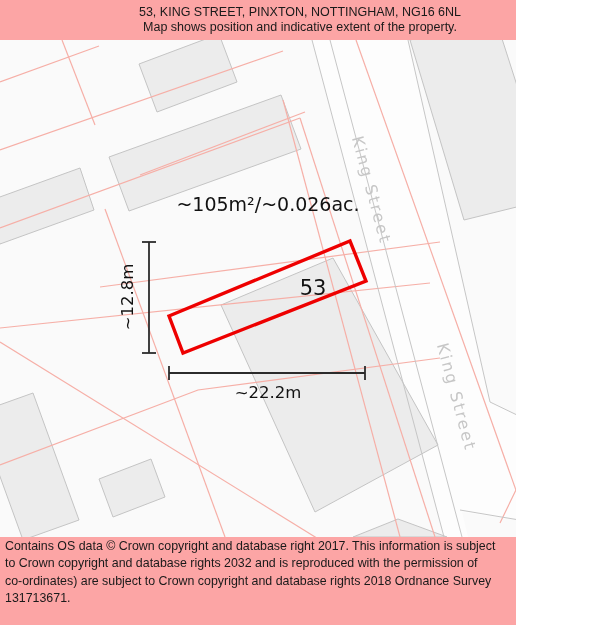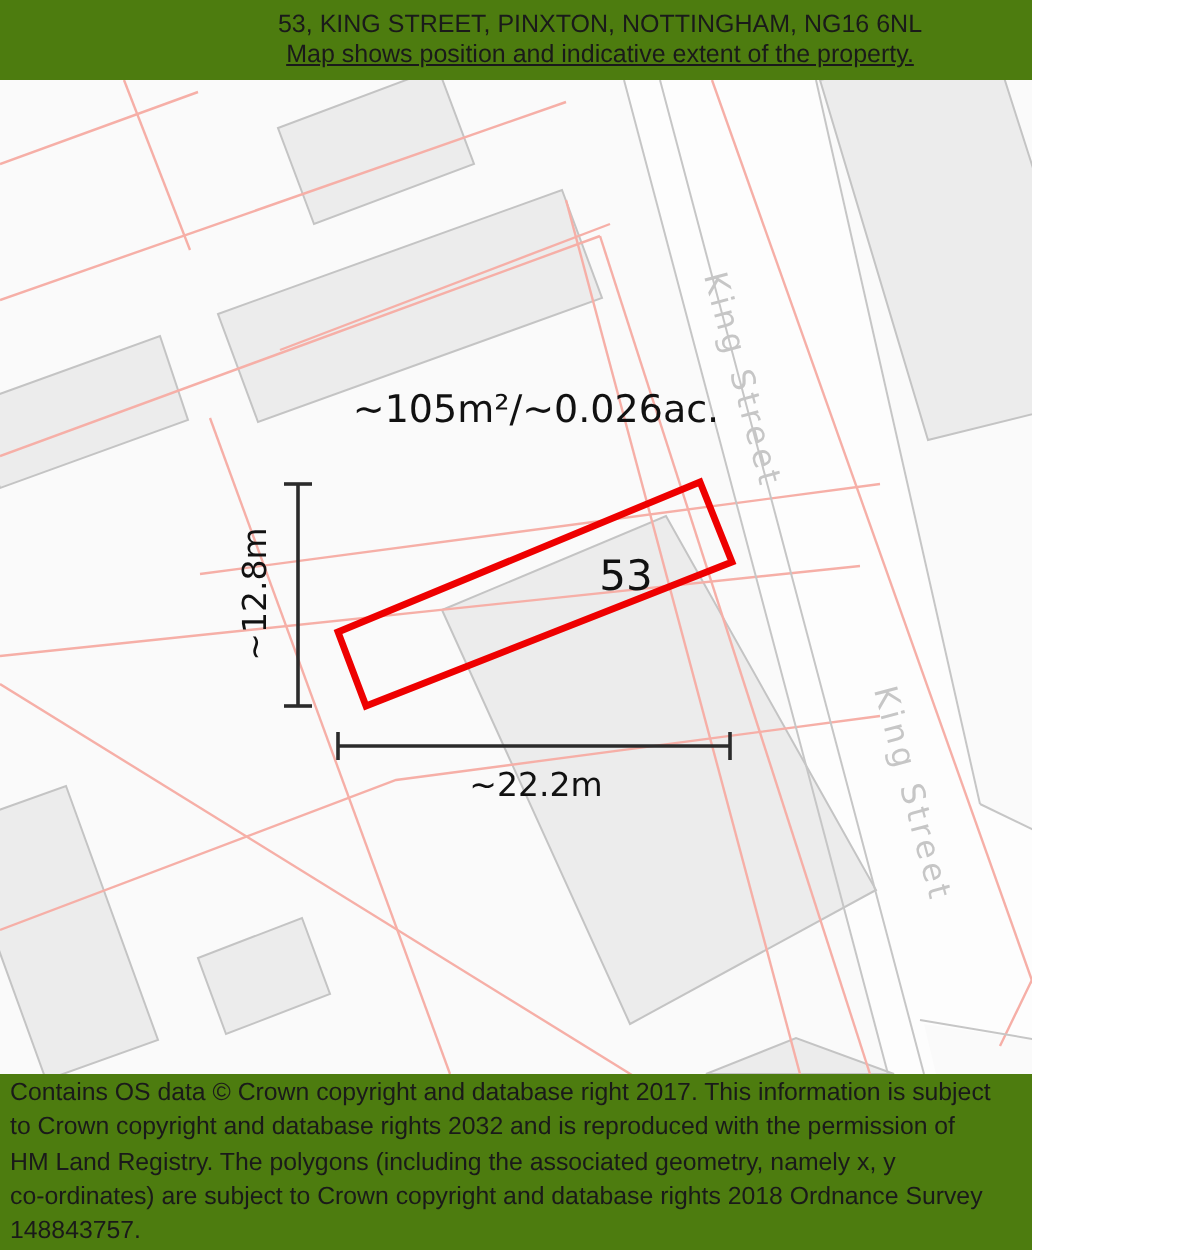--- a/index.html
+++ b/index.html
@@ -1,20 +1,20 @@
 <!DOCTYPE html>
 <html><head>
 <meta charset="utf-8">
 <style>
   html,body{margin:0;padding:0;background:#fff;}
-  .window{position:relative;width:516px;height:625px;background:#4d7c0f;overflow:hidden;
+  .window{position:relative;width:516px;height:625px;background:#fca5a5;overflow:hidden;
           font-family:"Liberation Sans",sans-serif;color:#1a1a1a;}
   .hdr{position:absolute;top:0;left:0;width:600px;height:40px;text-align:center;}
   .hdr .t1{padding-top:5px;font-size:12.5px;line-height:15px;}
-  .hdr .t2{font-size:12.5px;line-height:15px;text-decoration:underline;}
+  .hdr .t2{font-size:12.5px;line-height:15px;}
   .map{position:absolute;top:40px;left:0;width:600px;height:497px;}
   .ftr{position:absolute;top:538px;left:5px;width:592px;font-size:12.4px;line-height:17.3px;}
   svg text{font-family:"DejaVu Sans",sans-serif;}
   .street-text{font-size:16px;letter-spacing:2px;}
   .area-text{font-size:19px;}
   .plot-text{font-size:21px;}
   .dim-text{font-size:16.5px;}
 </style>
 </head>
 <body>
@@ -89,18 +89,17 @@
 
     <text class="area-text" x="268" y="171" text-anchor="middle" fill="#111111">~105m²/~0.026ac.</text>
     <text class="plot-text" x="313" y="255" text-anchor="middle" fill="#111111">53</text>
     <text class="dim-text" x="268" y="358" text-anchor="middle" fill="#111111">~22.2m</text>
     <text class="dim-text" transform="translate(127,257) rotate(-90)" x="0" y="6" text-anchor="middle" fill="#111111">~12.8m</text>
   </svg>
 
   <div class="ftr">
     <div>Contains OS data © Crown copyright and database right 2017. This information is subject</div>
     <div>to Crown copyright and database rights 2032 and is reproduced with the permission of</div>
-    <div>HM Land Registry. The polygons (including the associated geometry, namely x, y</div>
     <div>co-ordinates) are subject to Crown copyright and database rights 2018 Ordnance Survey</div>
-    <div>148843757.</div>
+    <div>131713671.</div>
   </div>
 
 </div>
 
 </body></html>

